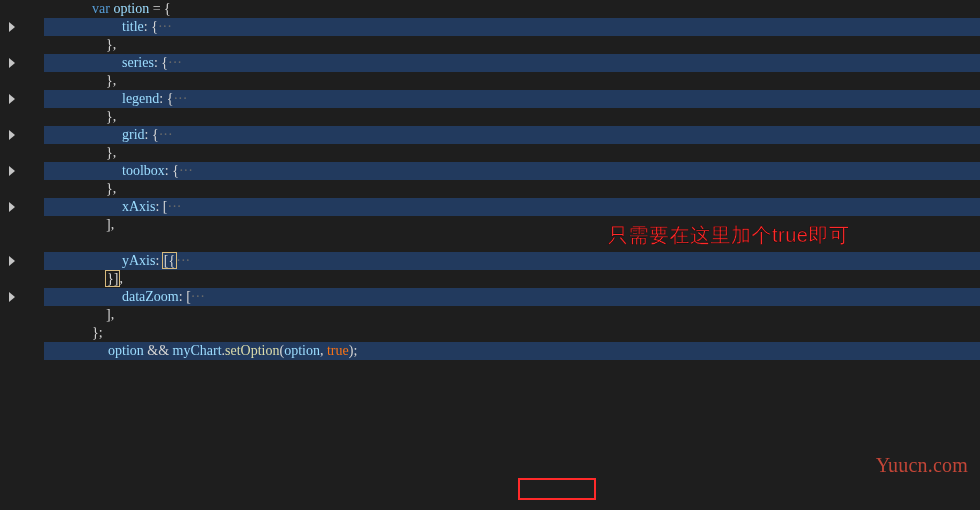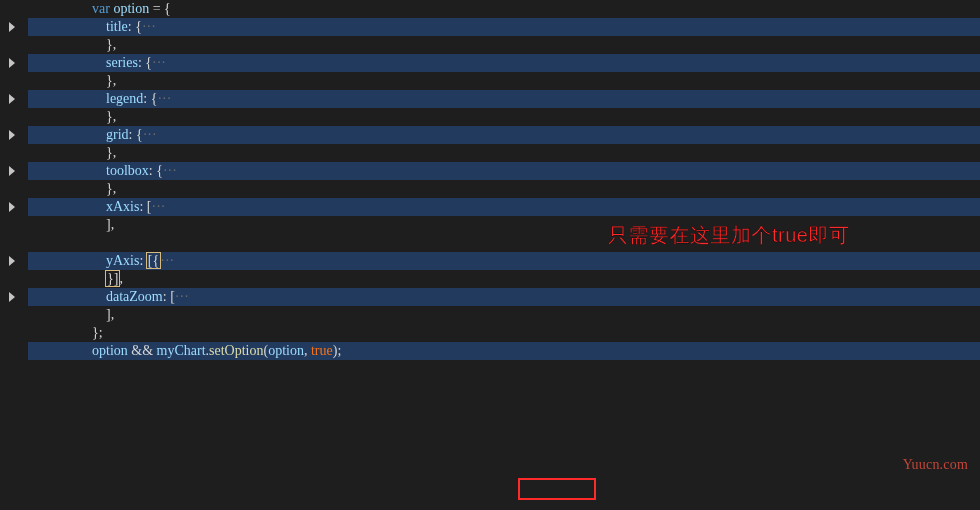--- a/index.html
+++ b/index.html
@@ -41,21 +41,21 @@
   .code {
     position: absolute;
     left: 28px; right: 0; top: 0; bottom: 0;
   }
   .line {
     position: relative;
     height: 18px;
     padding-left: 8px;
     white-space: pre;
   }
-  .line.hl { background: #223a5e; } 
+  .line.hl { background: #223a5e; margin-left: 16px; } 
   .tok-kw   { color: #569cd6; }
   .tok-var  { color: #9cdcfe; }
   .tok-prop { color: #9cdcfe; }
   .tok-bool { color: #f97316; }
   .tok-fn   { color: #dcdcaa; }
   .tok-op   { color: #d4d4d4; }
   .tok-pun  { color: #d4d4d4; }
   .tok-ell  { color: #6a6a6a; }
   .boxed {
     border: 1px solid #d7ba7d;
@@ -76,21 +76,21 @@
     position: absolute;
     border: 2px solid #ff2a2a;
     z-index: 5;
     pointer-events: none;
   }
   .watermark {
     position: absolute;
     right: 12px;
     bottom: 36px;
     font-family: "Times New Roman", serif;
-    font-size: 14px;
+    font-size: 20px;
     color: #d44a3a;
     opacity: 0.9;
     z-index: 6;
     letter-spacing: 0.2px;
   }
 </style>
 </head>
 <body>
 
 <div class="editor">

